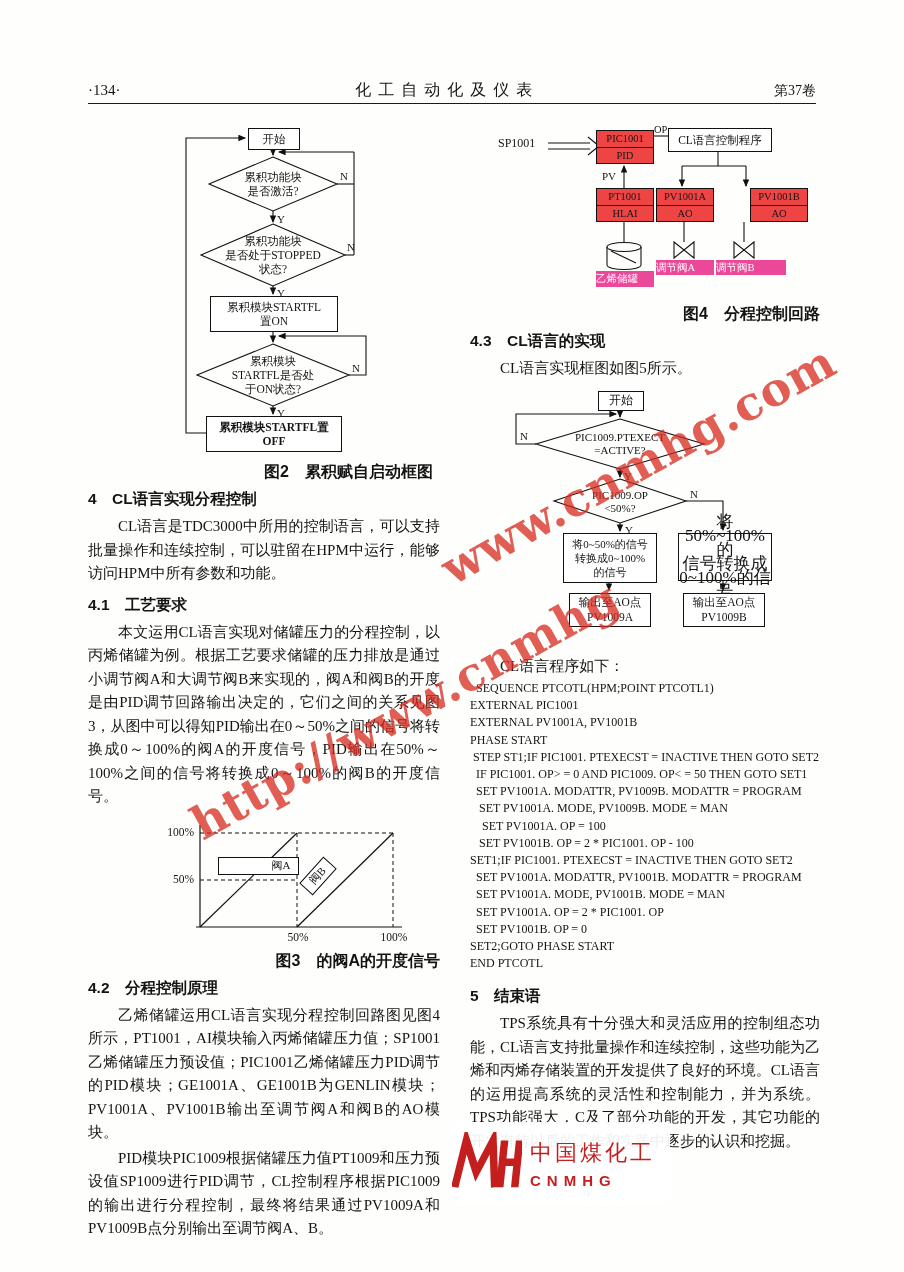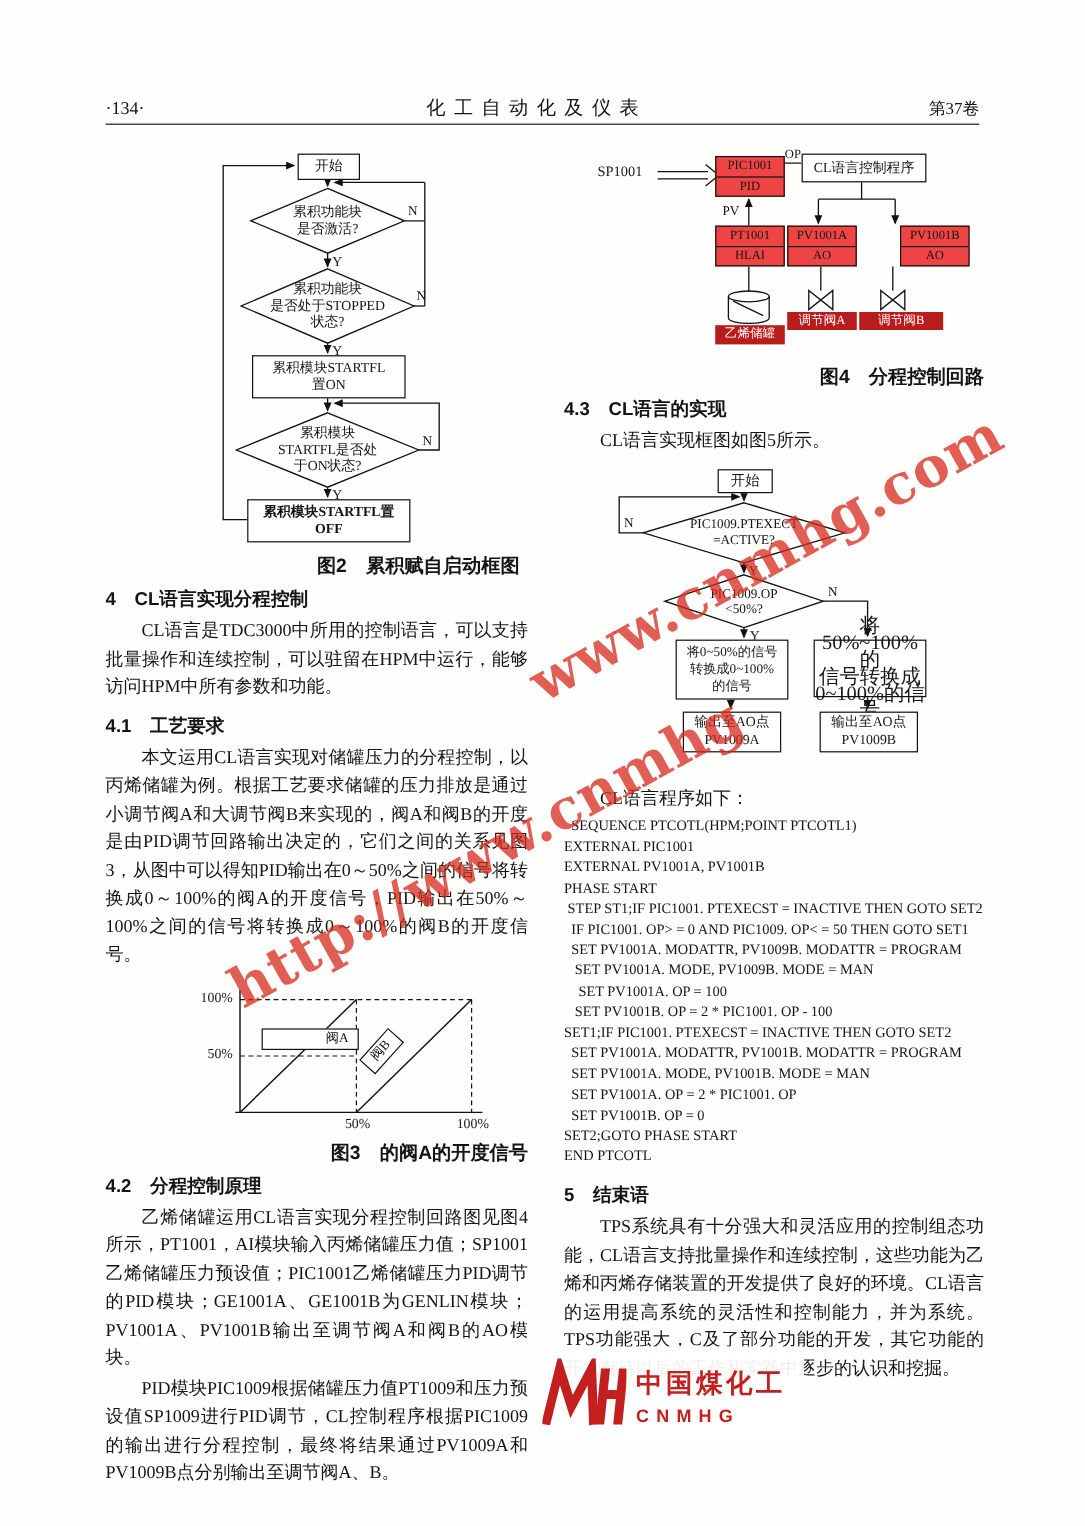--- a/index.html
+++ b/index.html
@@ -32,34 +32,34 @@
   .fig2wrap{width:345px;height:356px;margin:12px 0 2px 0;}
   
   .fig3wrap{width:352px;height:152px;margin:8px 0 2px 0;}
   .axlbl{position:absolute;font-size:11.5px;}
   .vlbl{position:absolute;border:1px solid #111;font-size:11px;line-height:15px;text-align:center;background:#fff;}
   
   .fig4wrap{width:350px;height:198px;margin:12px 0 4px 0;}
   .node{position:absolute;border:1.2px solid #111;background:#ef4444;font-size:10.5px;text-align:center;font-family:Liberation Serif, serif;}
   .node .r1{border-bottom:1px solid #111;height:16px;line-height:16px;}
   .node .r2{height:15px;line-height:15px;}
-  .dark{position:absolute;background:#b91c1c;color:#fff;font-size:10.5px;text-align:center;}
+  .dark{position:absolute;background:#ec4899;color:#fff;font-size:10.5px;}
   
   .fig5wrap{width:350px;height:266px;margin:6px 0 2px 0;}
   
   .codeblk{margin:2px 0 0 0;}
   .codeblk div{white-space:pre;font-size:12px;line-height:17.2px;}
   
   .wm{position:absolute;color:rgba(214,40,28,0.75);font-weight:bold;font-size:46px;
       font-family:"DejaVu Serif",serif;transform-origin:0 50%;transform:rotate(-29deg);
       pointer-events:none;z-index:40;letter-spacing:1px;white-space:nowrap;}
   .logo{position:absolute;left:452px;top:1122px;width:218px;height:82px;background:rgba(255,255,255,0.93);
         z-index:45;display:flex;align-items:center;}
   .logo-txt{margin-left:8px;}
-  .logo-cn{color:#c41f1f;font-size:22px;font-weight:bold;letter-spacing:3px;font-family:"Liberation Sans",sans-serif;}
+  .logo-cn{color:#c41f1f;font-size:22px;font-weight:normal;letter-spacing:3px;font-family:"Liberation Sans",sans-serif;}
   .logo-en{color:#c41f1f;font-size:15px;font-weight:bold;letter-spacing:6px;margin-top:4px;font-family:"Liberation Sans",sans-serif;}
 </style>
 </head>
 <body>
 
 <div class="page">
 
   <div class="hdr">
     <span class="pn">·134·</span>
     <span class="jt">化工自动化及仪表</span>

